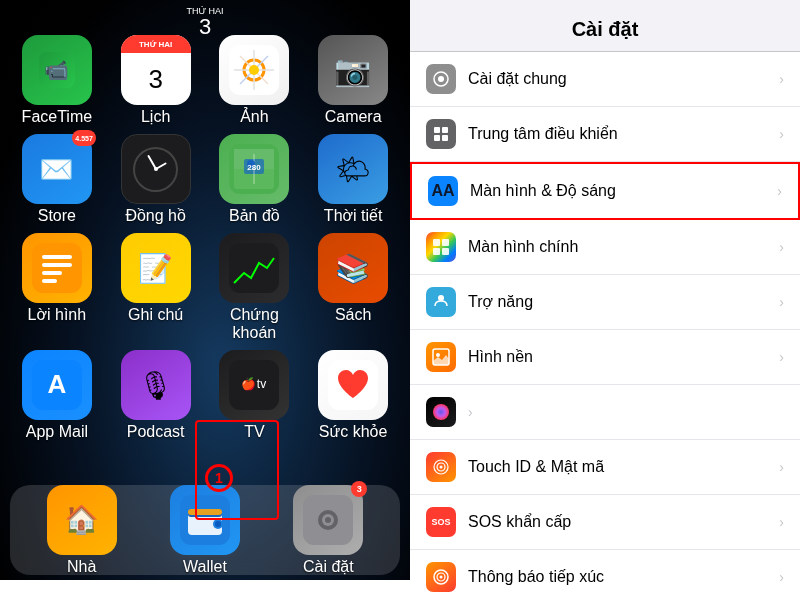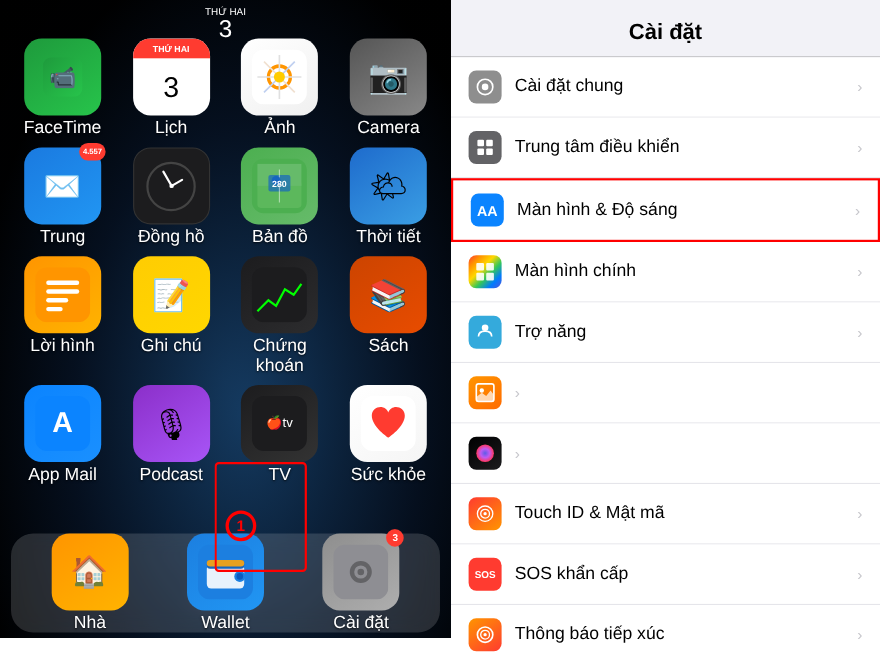--- a/index.html
+++ b/index.html
@@ -294,21 +294,21 @@
         <span style="font-size:30px;">📷</span>
       </div>
       <span class="app-label">Camera</span>
     </div>
 
     <div class="app-item">
       <div class="app-icon mail" style="position:relative;">
         <span style="font-size:28px; color:#fff;">✉️</span>
         <span class="badge" style="font-size:7px; padding:1px 3px;">4.557</span>
       </div>
-      <span class="app-label">Trung</span>
+      <span class="app-label">Store</span>
     </div>
     <div class="app-item">
       <div class="app-icon dong-ho">
         <div style="width:45px;height:45px;border-radius:50%;background:#1c1c1e;border:2px solid #444;position:relative;display:flex;align-items:center;justify-content:center;">
           <div style="position:absolute;width:2px;height:16px;background:#fff;bottom:50%;left:50%;transform:translateX(-50%) rotate(-30deg);transform-origin:bottom center;border-radius:1px;"></div>
           <div style="position:absolute;width:2px;height:12px;background:#fff;bottom:50%;left:50%;transform:translateX(-50%) rotate(60deg);transform-origin:bottom center;border-radius:1px;"></div>
           <div style="width:4px;height:4px;border-radius:50%;background:#fff;position:absolute;"></div>
         </div>
       </div>
       <span class="app-label">Đồng hồ</span>
@@ -475,21 +475,21 @@
             <rect x="3" y="11" width="6" height="6" rx="1" fill="white"></rect>
             <rect x="11" y="11" width="6" height="6" rx="1" fill="white"></rect>
           </svg>
       </div>
       <span class="settings-item-label">Trung tâm điều khiển</span>
       <span class="settings-chevron">›</span>
     </div>
 
     <div class="settings-item highlighted" style="position:relative;">
       <div class="settings-item-icon icon-blue">
-        <span style="color:#ffffff;font-size:13px;font-weight:700;">AA</span>
+        <span style="color:#0f172a;font-size:16px;font-weight:700;">AA</span>
       </div>
       <span class="settings-item-label">Màn hình &amp; Độ sáng</span>
       <span class="settings-chevron">›</span>
 
     </div>
 
     <div class="settings-item">
       <div class="settings-item-icon" style="background:linear-gradient(135deg,#ff3b30,#ff9500,#ffd700,#34c759,#007aff,#5856d6);">
         <svg width="20" height="20" viewBox="0 0 20 20">
             <rect x="2" y="2" width="7" height="7" rx="1" fill="white" opacity="0.9"></rect>
@@ -514,20 +514,21 @@
     </div>
 
     <div class="settings-item">
       <div class="settings-item-icon" style="background:linear-gradient(145deg,#ff9500,#ff6b00);">
         <svg width="20" height="20" viewBox="0 0 20 20">
             <rect x="2" y="2" width="16" height="16" rx="2" fill="none" stroke="white" stroke-width="1.5"></rect>
             <circle cx="7" cy="8" r="2" fill="white"></circle>
             <path d="M2 14 L7 10 L11 13 L15 8 L18 12 L18 18 L2 18Z" fill="white" opacity="0.7"></path>
           </svg>
       </div>
+      <span class="settings-item-label">Hình nền</span>
       <span class="settings-chevron">›</span>
     </div>
 
     <div class="settings-item">
       <div class="settings-item-icon" style="background:linear-gradient(145deg,#000,#1c1c1e);">
         <svg width="20" height="20" viewBox="0 0 20 20">
             <circle cx="10" cy="10" r="8" fill="url(#siriGrad)"></circle>
             <defs>
               <radialGradient id="siriGrad">
                 <stop offset="0%" stop-color="#5e5ce6"></stop>

